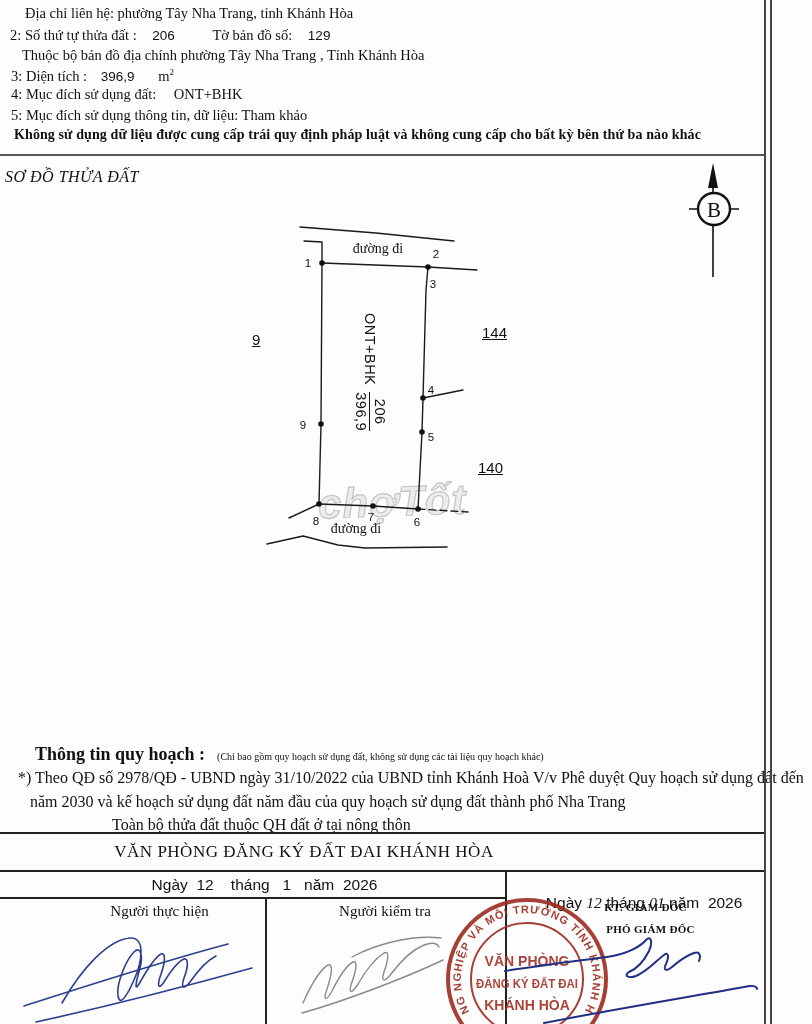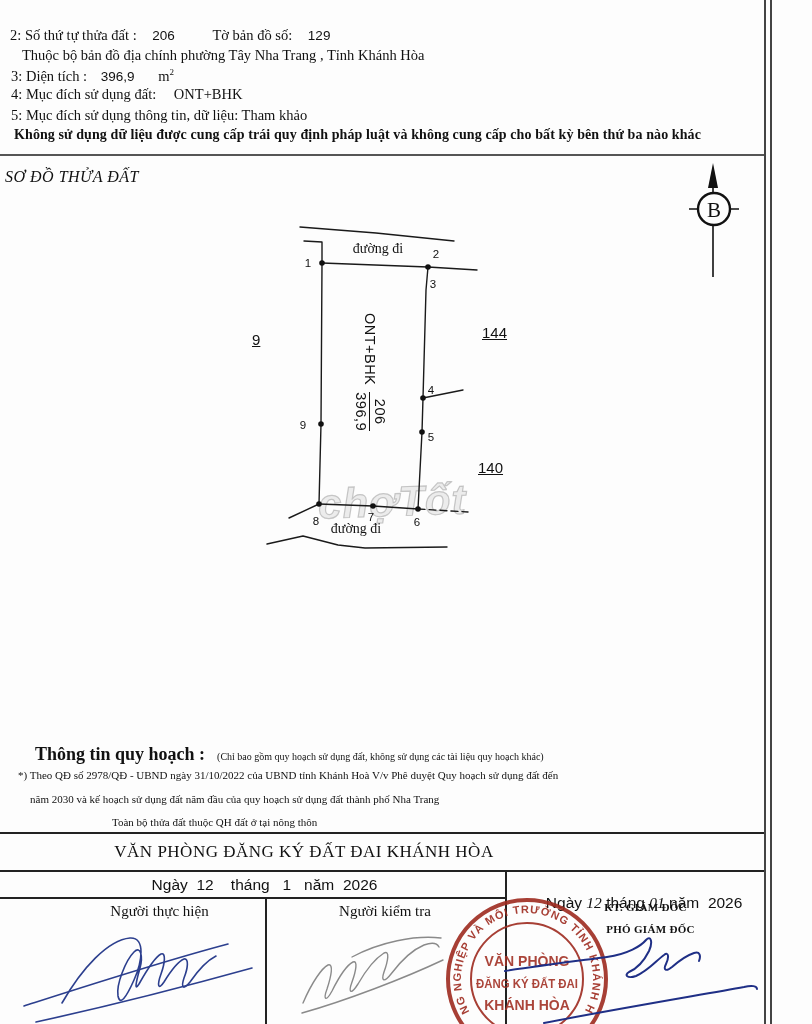--- a/index.html
+++ b/index.html
@@ -21,36 +21,37 @@
   .parcel-label{display:flex;align-items:center;justify-content:center;gap:7px;
         transform:rotate(90deg);font-family:"Liberation Sans", sans-serif;font-size:14.5px;
         letter-spacing:0.5px;}
   .frac{display:inline-block;text-align:center;line-height:1.05;}
   .frac .num{border-bottom:1.6px solid #111;padding:0 3px 1px 3px;}
   .frac .den{padding-top:1px;}
   .watermark{font-family:"Liberation Sans", sans-serif;font-weight:bold;font-style:italic;
         font-size:42px;color:rgba(150,150,150,0.16);-webkit-text-stroke:1.2px rgba(140,140,140,0.45);
         transform:rotate(-2deg);letter-spacing:1px;}
   
-  .plan{font-size:11px;white-space:nowrap;}
+  .plan{font-size:16px;white-space:nowrap;}
   .plan-title{font-weight:bold;font-size:18px;}
   .plan-note{font-size:10px;}
   
   .office{font-size:17px;letter-spacing:0.5px;text-align:center;}
   .daterow{font-family:"Liberation Sans", sans-serif;font-size:15.5px;text-align:center;white-space:pre;}
   .role{font-size:15px;text-align:center;}
   .boss{font-weight:bold;font-size:11px;text-align:center;letter-spacing:0.3px;}
   .it-serif{font-family:"Liberation Serif", serif;font-style:italic;}
   svg text{user-select:none;}
 </style>
 </head>
 <body>
 
 <div class="page">
 
+  <div class="abs hline" style="left:25px;top:4px;">Địa chỉ liên hệ: phường Tây Nha Trang, tỉnh Khánh Hòa</div>
 
   <div class="abs hline" style="left:10px;top:26px;text-align:right;">
     <span>2: Số thứ tự thửa đất :</span>
     <span class="hval" style="margin-left:12px;">206</span>
     <span style="margin-left:34px;">Tờ bản đồ số:</span>
     <span class="hval" style="margin-left:12px;">129</span>
   </div>
 
   <div class="abs hline" style="left:22px;top:46px;">Thuộc bộ bản đồ địa chính phường Tây Nha Trang , Tỉnh Khánh Hòa</div>
 

